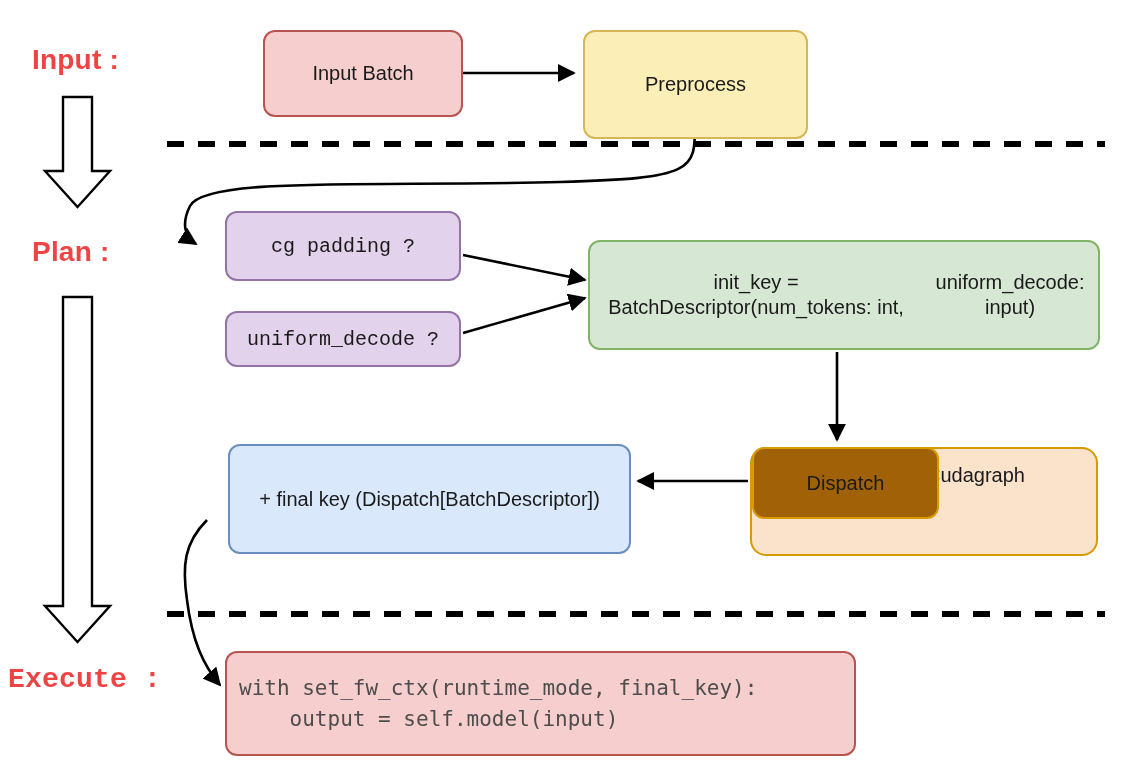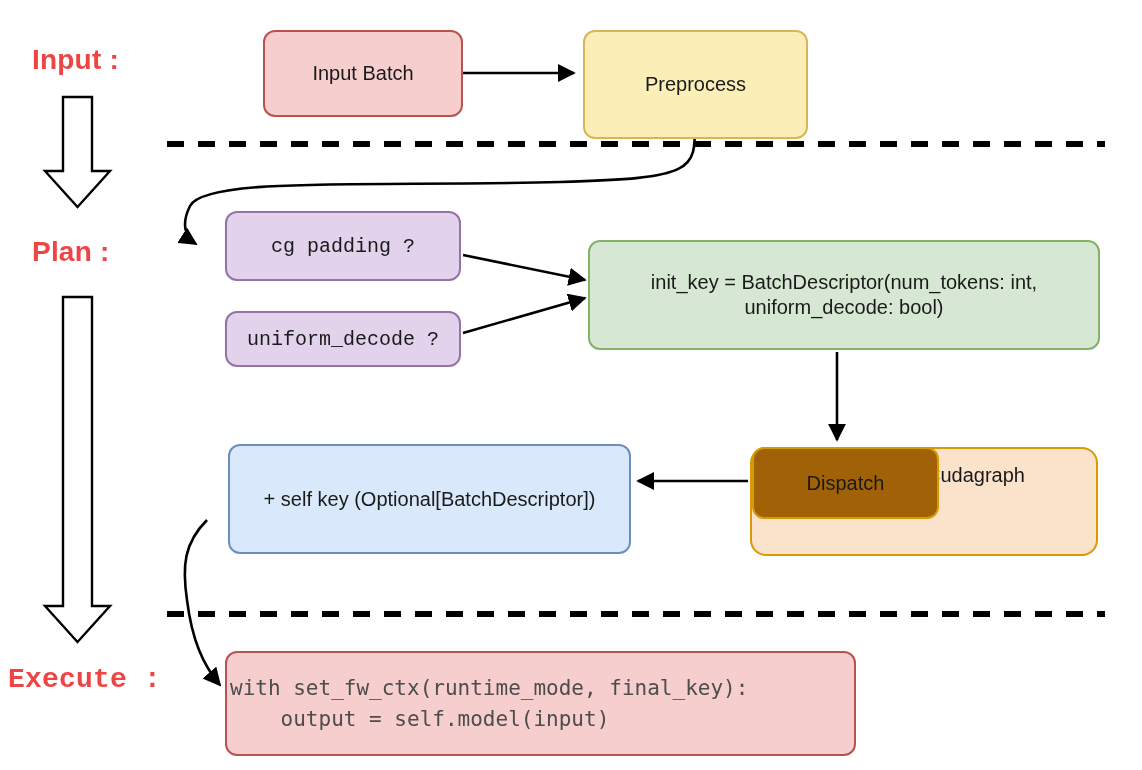--- a/index.html
+++ b/index.html
@@ -30,21 +30,21 @@
   .node.orange-inner{background:#a16207;border-color:#d79b00;border-radius:12px;}
 
   .orange-outer .outer-label{
     padding:14px 20px 0 0;width:150px;text-align:left;line-height:1.22;
   }
 
   .code{
     font-family:"DejaVu Sans Mono","Liberation Mono",monospace;
     font-size:21px;color:#4d4d4d;white-space:pre;
     text-align:left;justify-content:flex-start;
-    padding-left:3px;line-height:1.45;
+    padding-left:12px;line-height:1.45;
   }
 </style>
 </head>
 <body>
 
 <div id="stage">
 
   <svg id="wires" viewBox="0 0 1142 770">
     <defs>
       <marker id="arrow" viewBox="0 0 10 10" refX="9" refY="5" markerWidth="7" markerHeight="7" orient="auto-start-reverse">
@@ -79,27 +79,27 @@
   <div class="stage-label" style="left:8px; top:664px;font-family:Liberation Mono, monospace;">Execute :</div>
 
   <div class="node pink" style="left:224px; top:30px; width:200px; height:87px;margin-left:39px;">Input Batch</div>
 
   <div class="node yellow" style="left:583px; top:30px; width:225px; height:109px;">Preprocess</div>
 
   <div class="node purple" style="left:225px; top:211px; width:236px; height:70px;">cg padding ?</div>
 
   <div class="node purple" style="left:225px; top:311px; width:236px; height:56px;text-align:right;">uniform_decode ?</div>
 
-  <div class="node green" style="left:588px; top:240px; width:512px; height:110px; flex-direction:column;">
+  <div class="node green" style="left:588px; top:240px; width:512px; height:110px; ">
     <span>init_key = BatchDescriptor(num_tokens: int,</span>
-    <span>uniform_decode: bool)</span>
+    <span>uniform_decode: input)</span>
   </div>
 
   <div class="node blue" style="left:228px; top:444px; width:403px; height:110px; flex-direction:column;">
-    <span>+ self key (Optional[BatchDescriptor])</span>
+    <span>+ final key (Dispatch[BatchDescriptor])</span>
   </div>
 
   <div class="node orange-outer" style="left:750px; top:447px; width:348px; height:109px;">
     <div class="outer-label">
       <div>Cudagraph</div>
     </div>
   </div>
 
   <div class="node orange-inner" style="left:752px; top:447px; width:187px; height:72px;">Dispatch</div>
 

